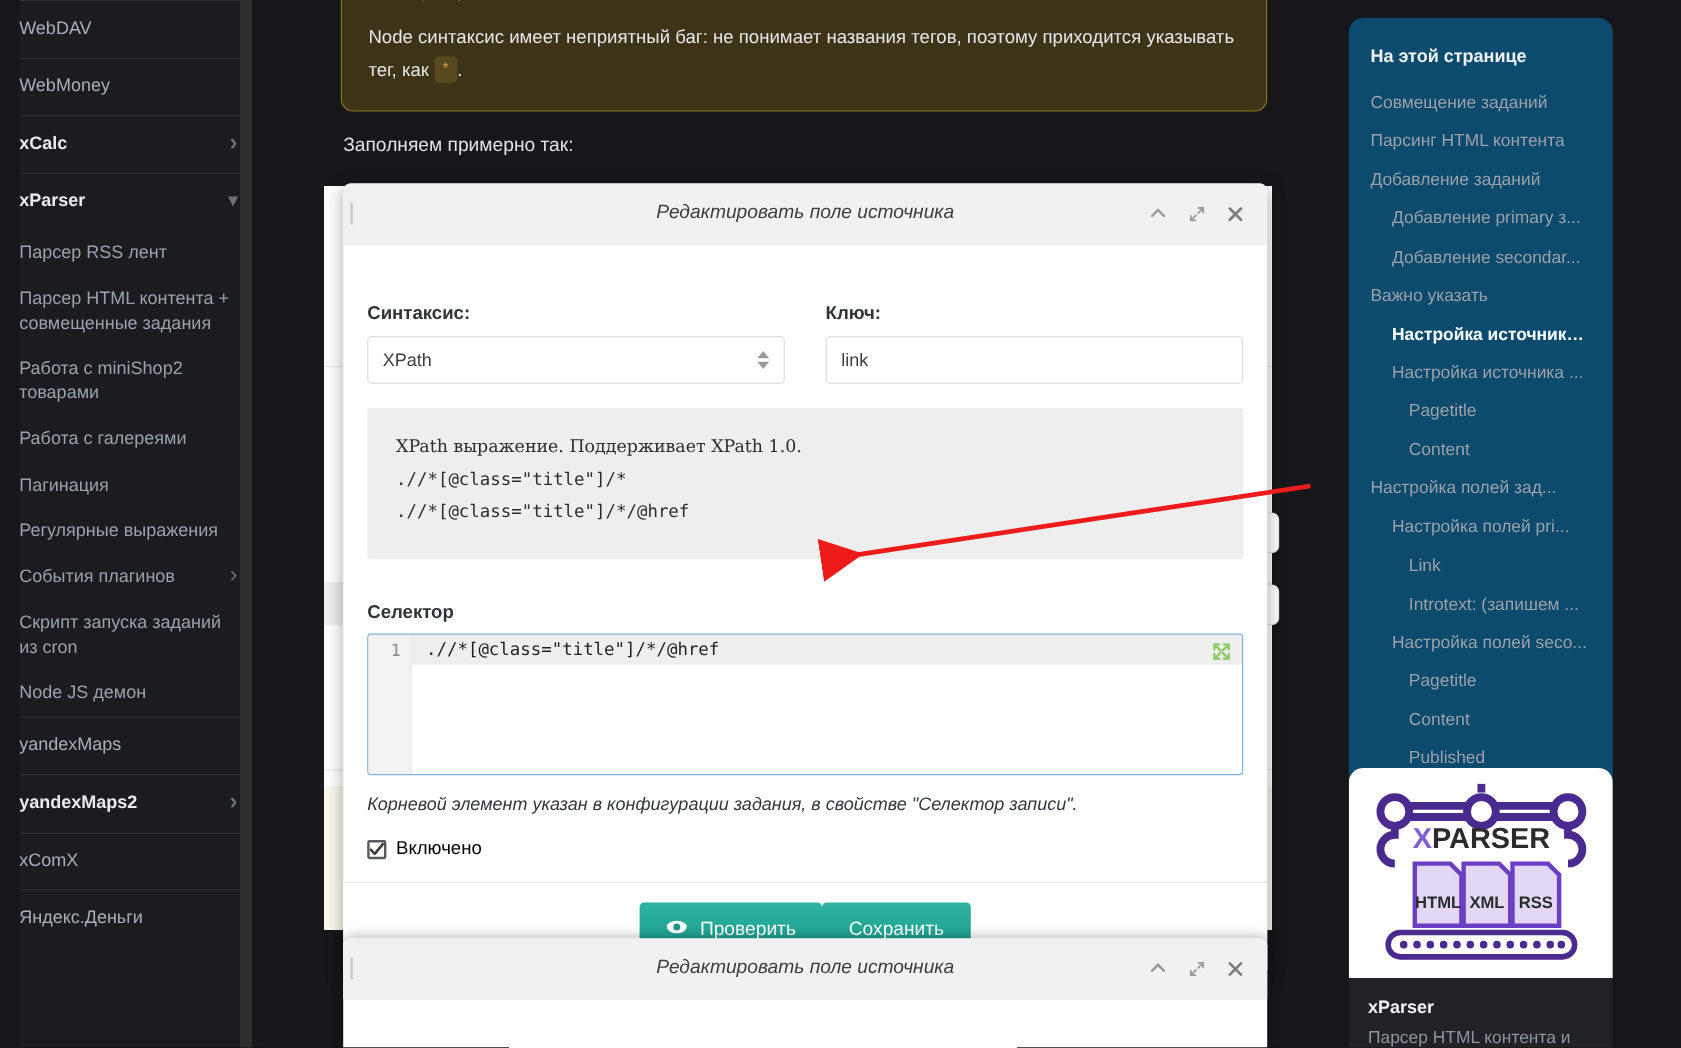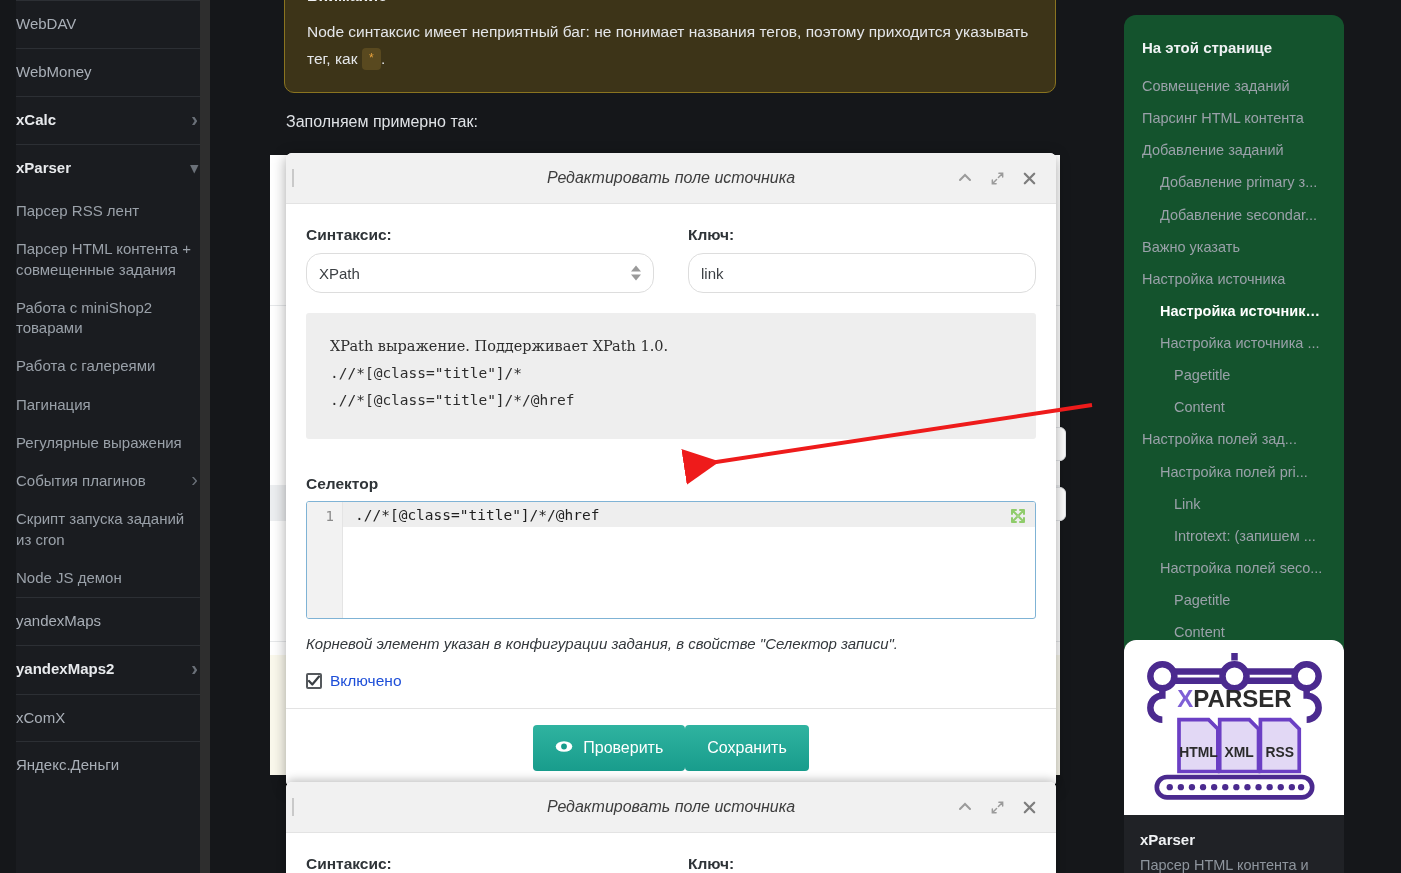--- a/index.html
+++ b/index.html
@@ -71,25 +71,25 @@
     position: relative; background: #f1f1f1; border-bottom: 1px solid #e3e3e3;
     border-radius: 6px 6px 0 0; padding: 16px 0; text-align: center; font-style: italic;
   }
   .modal-title { font-size: 16px; color: #3d3d3d; font-weight: 400; }
   .modal-tools { position: absolute; right: 18px; top: 50%; transform: translateY(-50%); display: flex; gap: 14px; align-items: center; }
   .tool { width: 18px; height: 18px; color: #9b9b9b; display: flex; align-items: center; justify-content: center; cursor: pointer; }
   .tool svg { display: block; }
   .head-grip { position: absolute; left: 6px; top: 50%; transform: translateY(-50%); width: 2px; height: 18px; background: #c9c9c9; }
 
   .modal-body { padding: 22px 20px 18px 20px; }
-  .field-row { display: flex; gap: 34px; }
+  .field-row { display: flex; gap: 34px; margin-top: 27px; }
   .field { flex: 1; }
   .field-label { font-size: 15.5px; font-weight: 700; color: #2f3438; margin-bottom: 9px; }
   .ctl {
-    width: 100%; height: 40px; border: 1px solid #ddd; border-radius: 15px;
+    width: 100%; height: 40px; border: 1px solid #ddd; border-radius: 4px;
     background: #fff; font-size: 15px; color: #3b3f43; padding: 0 12px;
     display: flex; align-items: center; position: relative;
   }
   .stepper { position: absolute; right: 12px; top: 50%; transform: translateY(-50%); display:flex; flex-direction:column; gap:3px; }
   .stepper i { display:block; width:0; height:0; border-left:5px solid transparent; border-right:5px solid transparent; }
   .stepper i.up { border-bottom: 6px solid #9a9a9a; }
   .stepper i.dn { border-top: 6px solid #9a9a9a; }
 
   .code-block {
     margin-top: 20px; background: #eeeeee; border-radius: 3px;
@@ -108,21 +108,21 @@
   .gutter { position: absolute; left: 0; top: 0; width: 36px; height: 100%; background: #f2f2f2; border-right: 1px solid #e4e4e4; }
   .gutter-num { color: #8b8b8b; font-family: "DejaVu Sans Mono", monospace; font-size: 14px; text-align: right; padding: 6px 8px 0 0; }
   .ed-line1 { position: absolute; left: 36px; right: 0; top: 0; height: 25px; background: #eeeeee; }
   .ed-code { position: absolute; left: 48px; top: 5px; font-family: "DejaVu Sans Mono", "Liberation Mono", monospace; font-size: 14.5px; color: #1f1f1f; }
   .ed-expand { position: absolute; right: 8px; top: 5px; width: 18px; height: 18px; }
 
   .note { margin-top: 16px; font-style: italic; font-size: 15px; color: #33383c; }
   .chk-row { margin-top: 20px; display: flex; align-items: center; gap: 8px; }
   .chk { width: 16px; height: 16px; border: 2px solid #55595d; border-radius: 2px; display:flex; align-items:center; justify-content:center; }
   .chk svg { display:block; }
-  .chk-label { font-size: 15.5px; color: #1d4ed8; text-align: right; }
+  .chk-label { font-size: 15.5px; color: #000000; text-align: right; }
 
   .modal-foot {
     border-top: 1px solid #e3e3e3; padding: 16px 20px;
     display: flex; align-items: center; justify-content: center;
     background: #fff; border-radius: 0 0 6px 6px;
   }
   .btn { border: none; border-radius: 4px; font-size: 16px; cursor: pointer; font-family: "Liberation Sans", sans-serif; }
   .btn-check {
     background: linear-gradient(#2fb3a0,#189c8c); color: #fff;
     padding: 0 22px; height: 46px; display: flex; align-items: center; gap: 10px;
@@ -133,21 +133,21 @@
 
   
   .modal2 { position: absolute; left: 76px; top: 782px; width: 770px; background: #fff; border-radius: 6px; box-shadow: 0 -2px 10px rgba(0,0,0,.25); }
   .modal2 .modal-body { padding: 22px 20px 0 20px; }
 
   
   .arrow { position: absolute; left: 0; top: 0; width: 1401px; height: 873px; pointer-events: none; }
 
   
   .right-rail { position: absolute; left: 1120px; top: 0; width: 281px; height: 873px; background: #15171a; }
-  .toc-card { position: absolute; left: 4px; top: 15px; width: 220px; background: #14532d; border-radius: 12px; padding: 24px 18px 20px 18px; }
+  .toc-card { position: absolute; left: 4px; top: 15px; width: 220px; background: #0c4a6e; border-radius: 12px; padding: 24px 18px 20px 18px; }
   .toc-title { color: #f0f2f4; font-weight: 700; font-size: 15px; margin-bottom: 14px; }
   .toc-item { position: relative; color: #9aa1a9; font-size: 14.5px; line-height: 1.25; padding: 7px 0; white-space: nowrap; overflow: hidden; text-overflow: ellipsis; }
   .toc-item.lvl2 { padding-left: 18px; }
   .toc-item.lvl3 { padding-left: 32px; }
   .toc-item.active { color: #ffffff; font-weight: 700; }
   .toc-item.active::before { content:""; position: absolute; left: -18px; top: 4px; bottom: 4px; width: 3px; background: #2dd4a7; border-radius: 2px; }
 
   .promo { position: absolute; left: 4px; top: 640px; width: 220px; background: #202226; border-radius: 12px; overflow: hidden; }
   .promo-img { height: 175px; background: #fff; display:flex; align-items:center; justify-content:center; }
   .promo-body { padding: 16px 16px 18px 16px; }
@@ -423,21 +423,20 @@
   <div class="right-rail">
     <div class="toc-card">
       <div class="toc-title">На этой странице</div>
       <div id="toc-list">
           <div class="toc-item lvl1">Совмещение заданий</div>
           <div class="toc-item lvl1">Парсинг HTML контента</div>
           <div class="toc-item lvl1">Добавление заданий</div>
           <div class="toc-item lvl2">Добавление primary з...</div>
           <div class="toc-item lvl2">Добавление secondar...</div>
           <div class="toc-item lvl1">Важно указать</div>
-          <div class="toc-item lvl1">Настройка источника</div>
           <div class="toc-item lvl2 active">Настройка источника ...</div>
           <div class="toc-item lvl2">Настройка источника ...</div>
           <div class="toc-item lvl3">Pagetitle</div>
           <div class="toc-item lvl3">Content</div>
           <div class="toc-item lvl1">Настройка полей зад...</div>
           <div class="toc-item lvl2">Настройка полей pri...</div>
           <div class="toc-item lvl3">Link</div>
           <div class="toc-item lvl3">Introtext: (запишем ...</div>
           <div class="toc-item lvl2">Настройка полей seco...</div>
           <div class="toc-item lvl3">Pagetitle</div>

